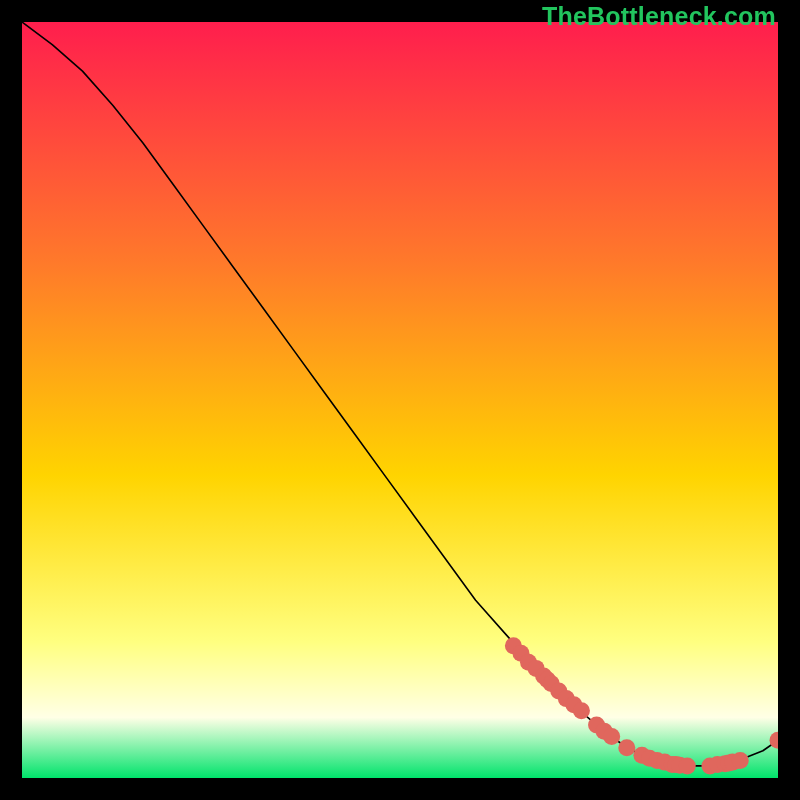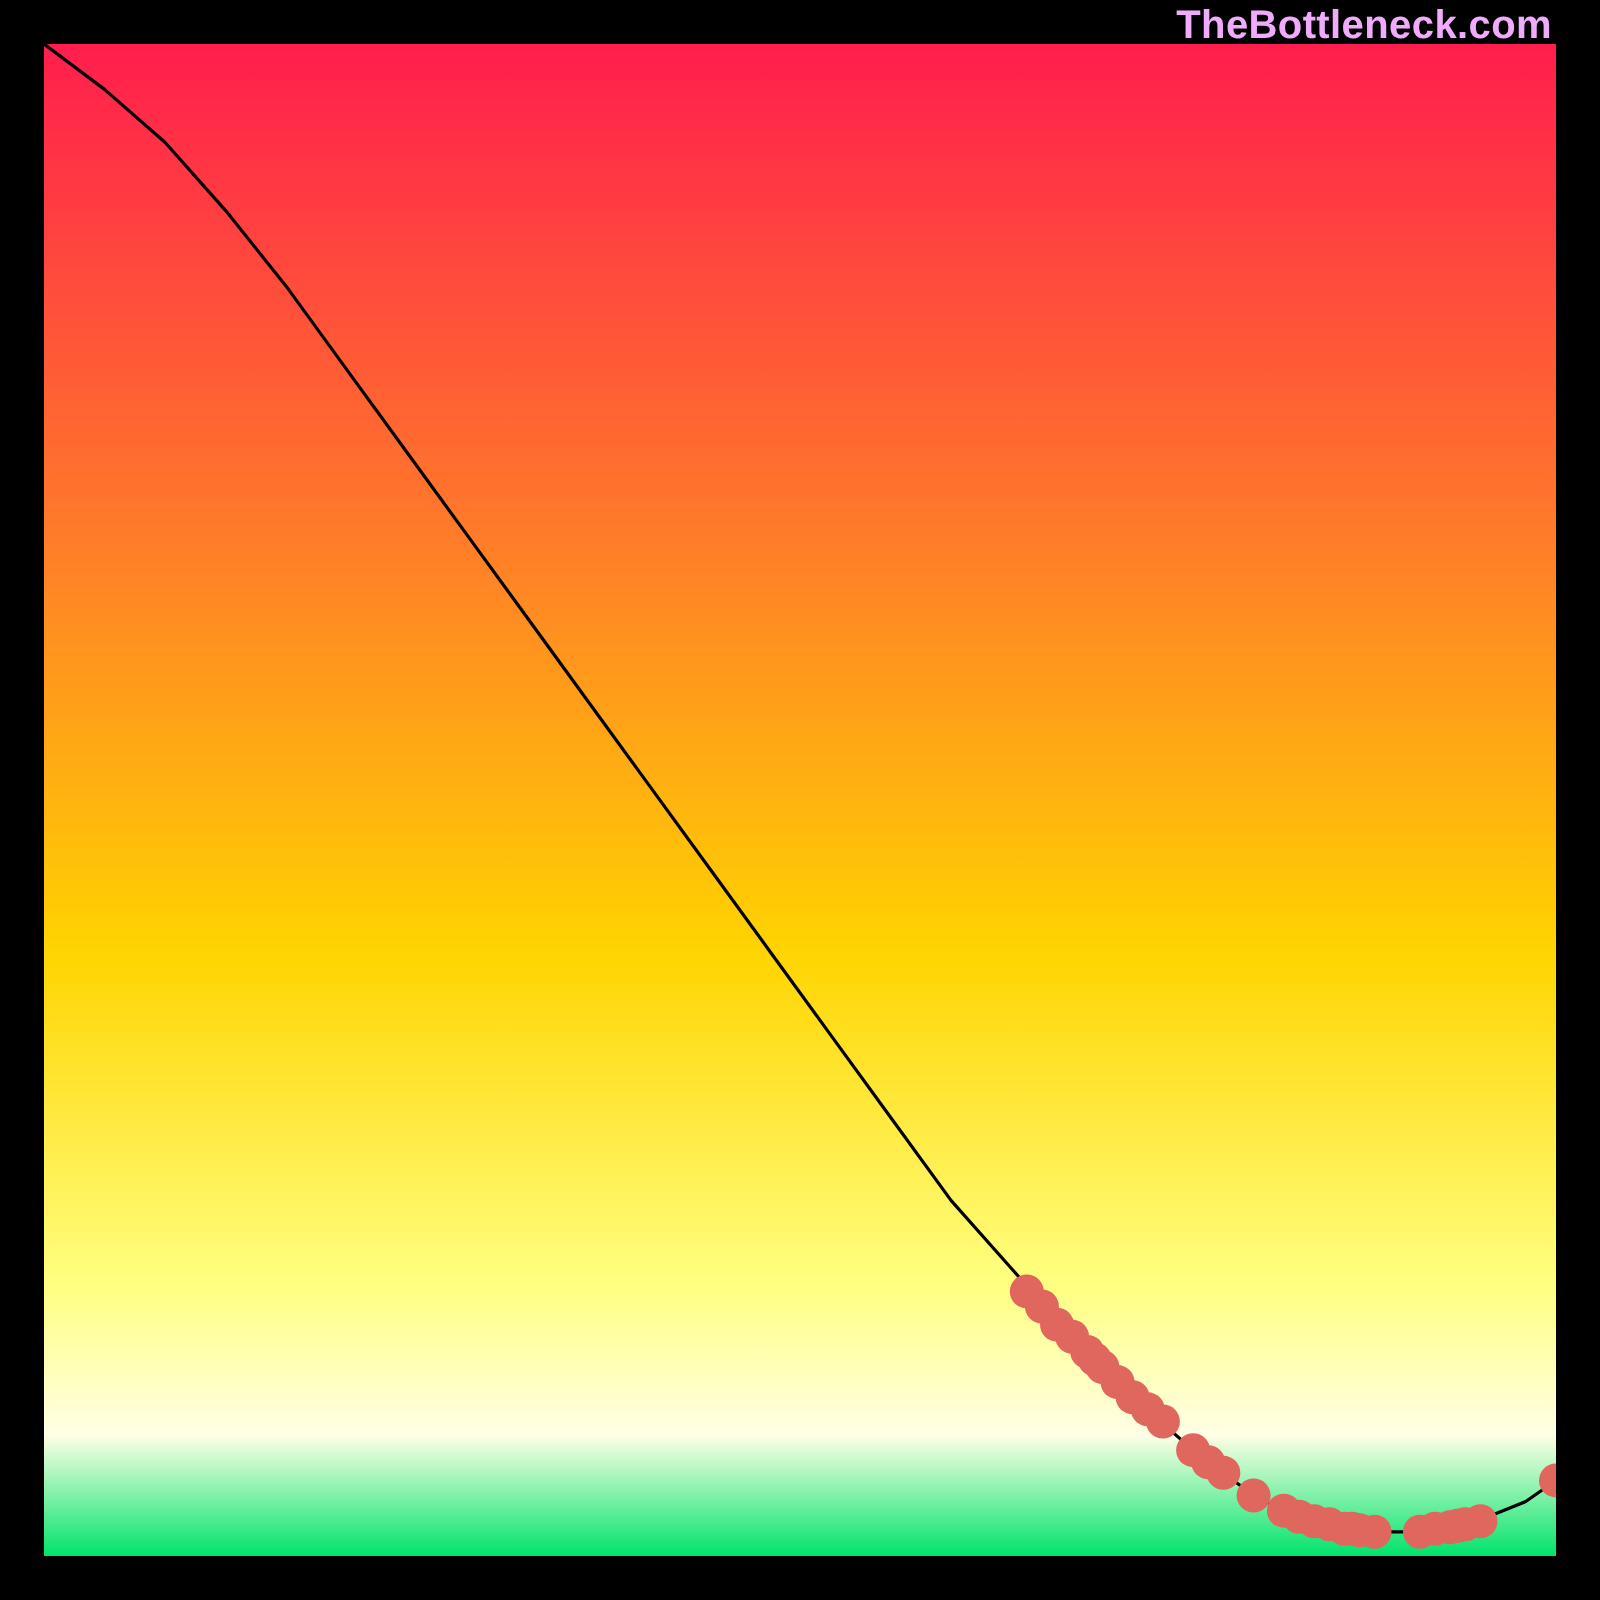--- a/index.html
+++ b/index.html
@@ -20,23 +20,23 @@
     left: 22px;
     top: 22px;
     width: 756px;
     height: 756px;
   }
   .watermark {
     position: absolute;
     top: 2px;
     right: 24px;
     font-family: Arial, Helvetica, sans-serif;
-    font-size: 20px;
+    font-size: 25px;
     font-weight: 600;
-    color: #f0abfc;
+    color: #22c55e;
     letter-spacing: 0.2px;
   }
 </style>
 </head>
 <body>
 
 <div class="wrap">
 
   <svg class="plot" viewBox="0 0 756 756" preserveAspectRatio="none">
     <defs>

